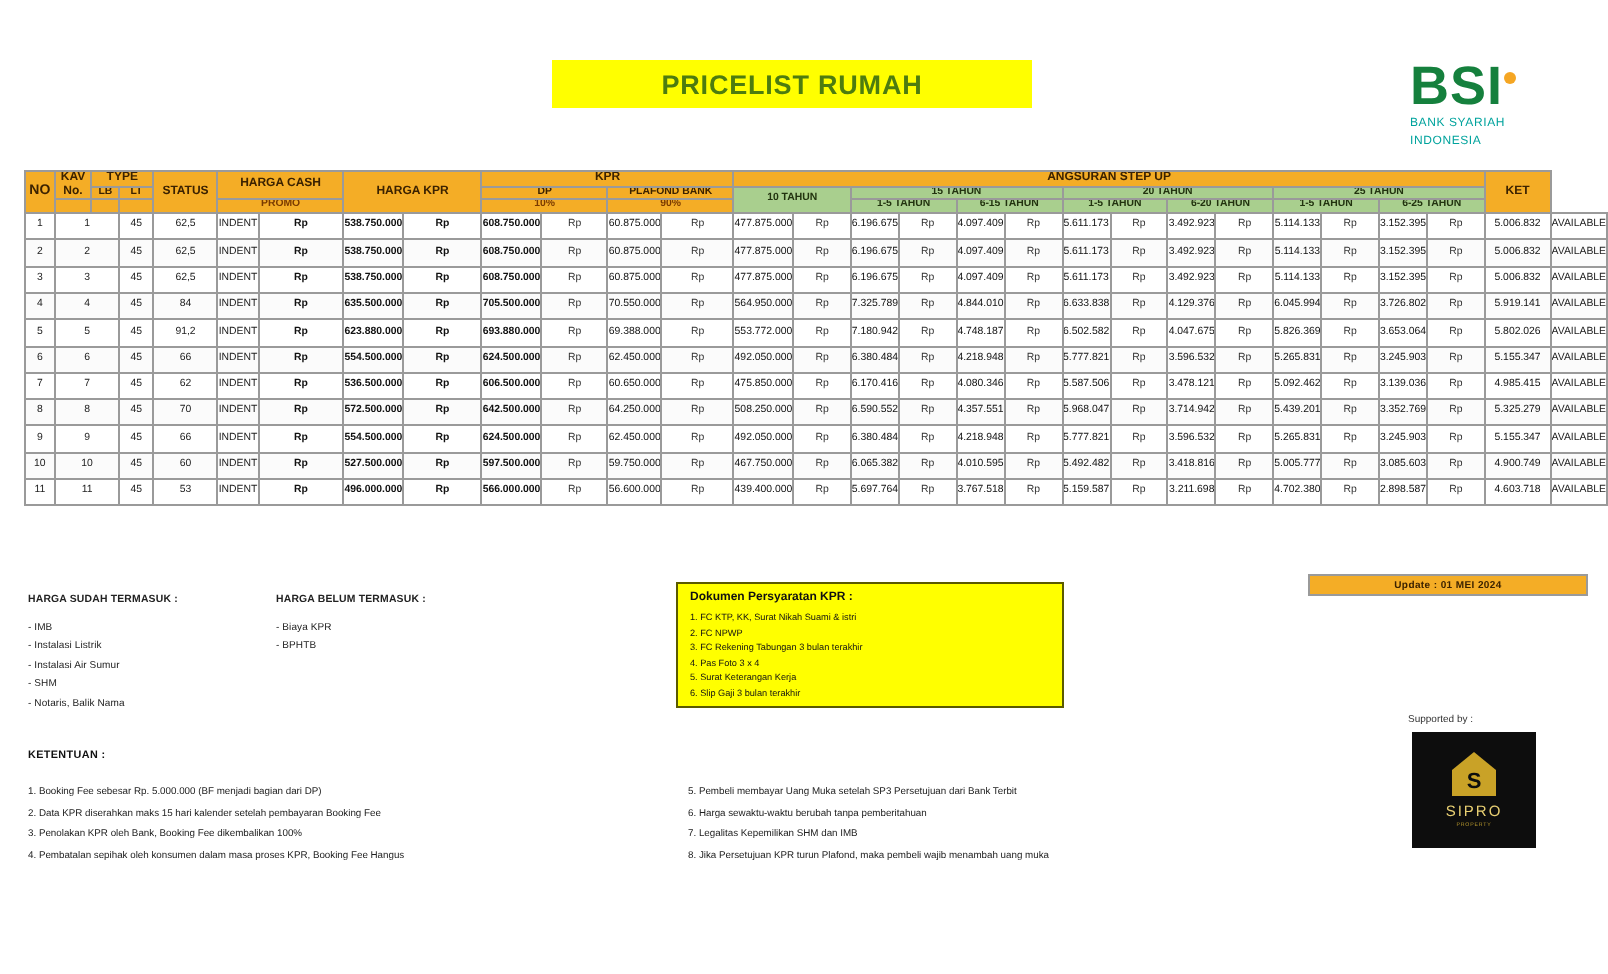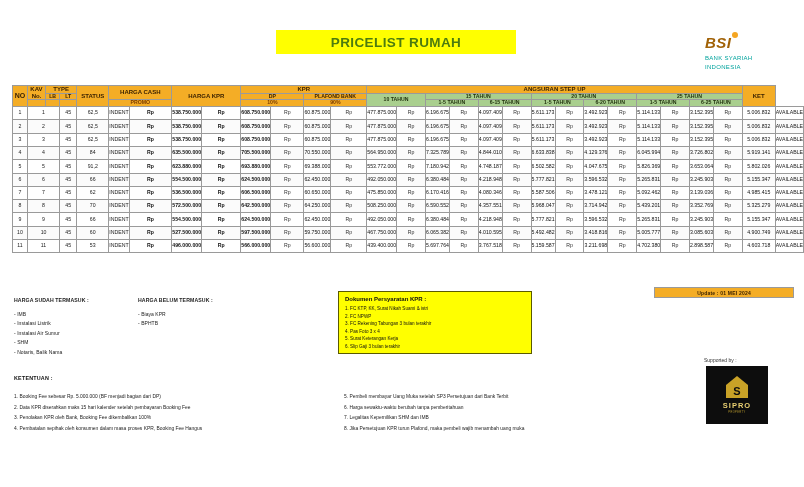--- a/index.html
+++ b/index.html
@@ -10,21 +10,21 @@
     color:#1a1a1a;
     overflow:hidden;
     position:relative;
   }
   
   .title-wrap{position:absolute;left:276px;top:30px;width:240px;height:24px;
     background:#ffff00;display:flex;align-items:center;justify-content:center;}
   .title-wrap .t{font-size:13.5px;font-weight:bold;letter-spacing:.4px;color:#4d7c0f;}
   
   .bsi{position:absolute;left:705px;top:33px;width:86px;height:40px;}
-  .bsi .bsi-main{font-size:15px;font-weight:bold;color:#a16207;letter-spacing:.5px;line-height:20px;font-style:italic;}
+  .bsi .bsi-main{font-size:27px;font-weight:bold;color:#15803d;letter-spacing:.5px;line-height:20px;}
   .bsi .dot{display:inline-block;width:6px;height:6px;border-radius:50%;
     background:#f5a623;position:relative;top:-10px;left:0px;}
   .bsi .bsi-sub{font-size:6px;color:#00a39d;letter-spacing:.3px;line-height:7px;margin-top:2px;}
   
   table.pl{position:absolute;left:12px;top:85px;border-collapse:collapse;
     table-layout:fixed;}
   table.pl th, table.pl td{
     border:0.6px solid #9a9a9a;
     padding:0;margin:0;
     font-size:5.2px;
@@ -67,21 +67,21 @@
   .ket-col.l{left:14px;top:392px;width:320px;}
   .ket-col.r{left:344px;top:392px;width:330px;}
   
   .supp{position:absolute;left:704px;top:357px;font-size:5px;color:#333;}
   .sipro{position:absolute;left:706px;top:366px;width:62px;height:58px;background:#0d0d0d;
     display:flex;flex-direction:column;align-items:center;justify-content:center;}
   .sipro .house{width:0;height:0;border-left:11px solid transparent;border-right:11px solid transparent;
     border-bottom:9px solid #c9a227;margin-bottom:0px;}
   .sipro .body{width:22px;height:13px;background:#c9a227;display:flex;align-items:center;justify-content:center;}
   .sipro .s{font-size:11px;font-weight:bold;color:#0d0d0d;line-height:11px;}
-  .sipro .name{font-size:7.5px;font-weight:bold;color:#e8cf72;letter-spacing:1px;margin-top:3px;}
+  .sipro .name{font-size:7.5px;font-weight:normal;color:#e8cf72;letter-spacing:1px;margin-top:3px;}
   .sipro .tag{font-size:2.6px;color:#b99a2e;letter-spacing:.4px;margin-top:1px;}
 </style>
 </head>
 <body>
 
 <div class="title-wrap">
   <span class="t">PRICELIST RUMAH</span>
 </div>
 
 <div class="bsi">

